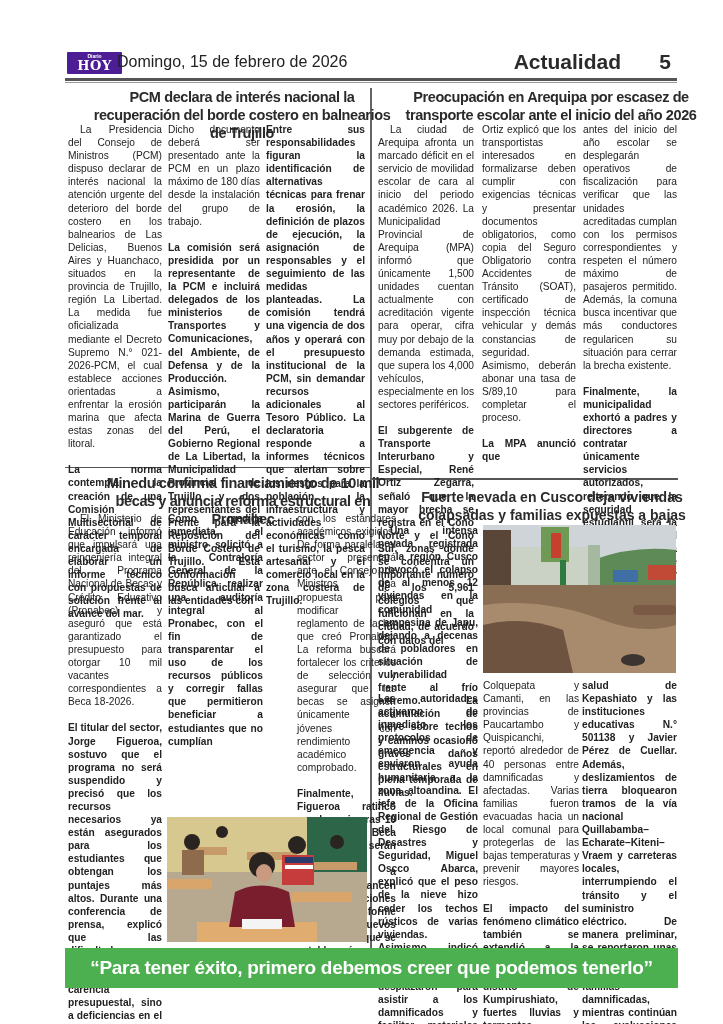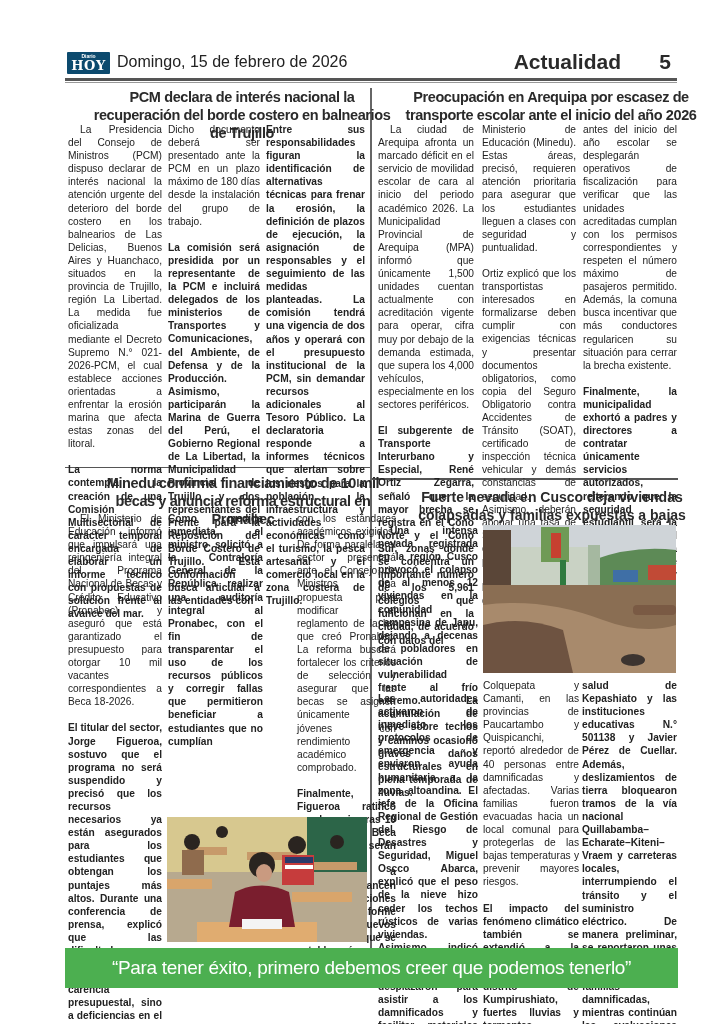--- a/index.html
+++ b/index.html
@@ -1,20 +1,20 @@
 <!DOCTYPE html>
 <html><head>
 <meta charset="utf-8">
 <style>
   * { box-sizing: border-box; margin: 0; padding: 0; }
   html, body { width: 723px; height: 1024px; background: #ffffff; overflow: hidden; }
   body { position: relative; font-family: "Liberation Sans", sans-serif; color: #1a1a1a; }
 
   .masthead { position: absolute; left: 65px; top: 50px; width: 610px; height: 26px; }
-  .logo { position: absolute; left: 2px; top: 2px; width: 43px; height: 22px; background: #0c4a6e; color: #fff; text-align: center; border-radius: 1px; }
+  .logo { position: absolute; left: 2px; top: 2px; width: 55px; height: 22px; background: #4c1d95; color: #fff; text-align: center; border-radius: 1px; }
   .logo .small { display: block; font-size: 5px; font-weight: bold; line-height: 6px; padding-top: 1px; }
   .logo .big { display: block; font-family: "DejaVu Serif", serif; font-weight: bold; font-size: 13px; line-height: 13px; letter-spacing: 0.5px; }
   .date { position: absolute; left: 52px; top: 3px; font-size: 16px; color: #222; }
   .section { position: absolute; right: 54px; top: 0px; font-size: 21px; font-weight: bold; color: #2a2a2a; }
   .pageno { position: absolute; right: 4px; top: 0px; font-size: 21px; font-weight: bold; color: #2a2a2a; }
   .top-rule { position: absolute; left: 65px; top: 78px; width: 612px; height: 3px; background: #555; }
   .top-rule2 { position: absolute; left: 65px; top: 82px; width: 612px; height: 1px; background: #999; }
 
   .vrule { position: absolute; left: 370px; top: 88px; width: 2px; height: 862px; background: #666; }
   .hrule-left { position: absolute; left: 65px; top: 467px; width: 305px; height: 1px; background: #555; }
@@ -25,21 +25,21 @@
 
   .col { position: absolute; font-size: 10.2px; line-height: 13.1px; text-align: justify; color: #222; hyphens: manual; }
   .col p { margin-bottom: 13px; }
   .col p:last-child { margin-bottom: 0; font-weight: bold; }
   .col p.indent { text-indent: 12px; }
 
   .photo { position: absolute; overflow: hidden; }
   .photo-cusco { left: 483px; top: 525px; width: 193px; height: 148px; background: linear-gradient(#c9cfd3 0%, #c9cfd3 22%, #7f9a72 30%, #7a6a52 48%, #8e6f52 60%, #a3836a 75%, #6d5440 100%); }
   .photo-students { left: 167px; top: 817px; width: 200px; height: 125px; background: linear-gradient(90deg, #d5c69a 0%, #e6d680 30%, #e7db88 55%, #2f6b4b 75%, #2e5e45 100%); }
 
-  .quote-bar { position: absolute; left: 65px; top: 948px; width: 613px; height: 40px; background: #4caf50; color: #fff; text-align: center; font-weight: normal; font-size: 19px; line-height: 40px; letter-spacing: -0.3px; }
+  .quote-bar { position: absolute; left: 65px; top: 948px; width: 613px; height: 40px; background: #4caf50; color: #fff; text-align: center; font-weight: bold; font-size: 19px; line-height: 40px; letter-spacing: -0.3px; }
 </style>
 </head>
 <body>
 
 <div class="masthead">
   <div class="logo">
     <span class="small">Diario</span>
     <span class="big">HOY</span>
   </div>
   <div class="date">Domingo, 15 de febrero de 2026</div>
@@ -68,21 +68,20 @@
   </div>
 </div>
 
 <div>
   <h2 class="headline" style="left:376px; top:88px; width:300px;">Preocupación en Arequipa por escasez de transporte escolar ante el inicio del año 2026</h2>
   <div class="col" style="left:378px; top:123px; width:96px;">
     <p class="indent">La ciudad de Arequipa afronta un marcado déficit en el servicio de movilidad escolar de cara al inicio del periodo académico 2026. La Municipalidad Provincial de Arequipa (MPA) informó que únicamente 1,500 unidades cuentan actualmente con acreditación vigente para operar, cifra muy por debajo de la demanda estimada, que supera los 4,000 vehículos, especialmente en los sectores periféricos.</p>
     <p>El subgerente de Transporte Interurbano y Especial, René Ortiz Zegarra, señaló que la mayor brecha se registra en el Cono Norte y el Cono Sur, zonas donde se concentra un importante número de los 5,961 colegios que funcionan en la ciudad, de acuerdo con datos del</p>
   </div>
   <div class="col" style="left:482px; top:123px; width:94px;">
-    <p>Ministerio de Educación (Minedu). Estas áreas, precisó, requieren atención prioritaria para asegurar que los estudiantes lleguen a clases con seguridad y puntualidad.</p>
     <p>Ortiz explicó que los transportistas interesados en formalizarse deben cumplir con exigencias técnicas y presentar documentos obligatorios, como copia del Seguro Obligatorio contra Accidentes de Tránsito (SOAT), certificado de inspección técnica vehicular y demás constancias de seguridad. Asimismo, deberán abonar una tasa de S/89,10 para completar el proceso.</p>
     <p>La MPA anunció que</p>
   </div>
   <div class="col" style="left:583px; top:123px; width:94px;">
     <p>antes del inicio del año escolar se desplegarán operativos de fiscalización para verificar que las unidades acreditadas cumplan con los permisos correspondientes y respeten el número máximo de pasajeros permitido. Además, la comuna busca incentivar que más conductores regularicen su situación para cerrar la brecha existente.</p>
     <p>Finalmente, la municipalidad exhortó a padres y directores a contratar únicamente servicios autorizados, reiterando que la seguridad estudiantil será la principal prioridad durante la campaña de control y supervisión.</p>
   </div>
 </div>
 
 <div>

